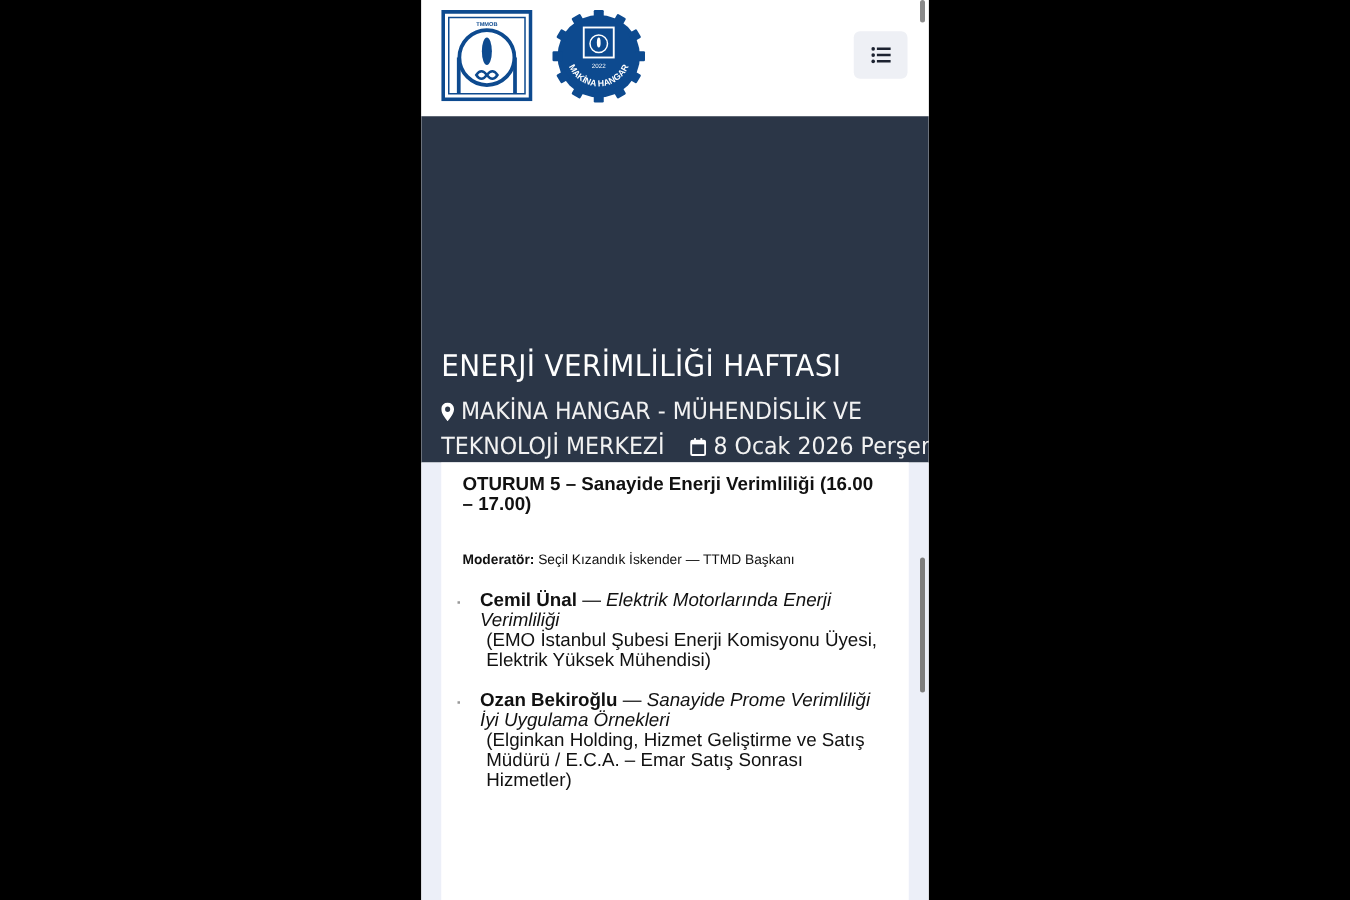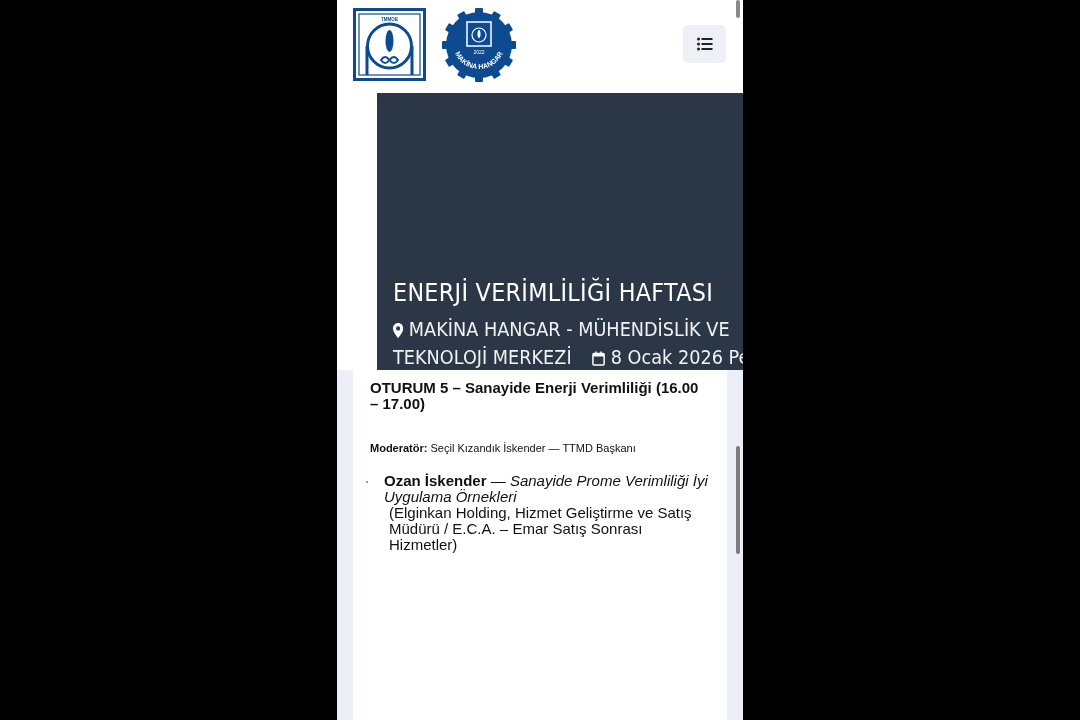--- a/index.html
+++ b/index.html
@@ -22,21 +22,21 @@
   }
   .menu-btn {
     position: absolute; left: 346px; top: 25px; width: 43px; height: 38px;
     background: #eef0f5; border-radius: 5px; display: flex; align-items: center; justify-content: center;
     cursor: pointer;
   }
   .page-scroll {
     position: absolute; left: 399px; top: 0; width: 4px; height: 18px; background: #8a8a8a; border-radius: 2px;
   }
   .hero {
-    position: absolute; left: 0; top: 93px; width: 406px; height: 277px; background: #2b3647; color: #fff; margin-left: 40px;
+    position: absolute; left: 0; top: 93px; width: 406px; height: 277px; background: #2b3647; color: #fff;
   }
   .hero-title {
     position: absolute; left: 16px; top: 186px; font-size: 24px; letter-spacing: 0.3px;
     font-family: "DejaVu Sans", sans-serif; font-weight: normal; color: #fff; margin: 0;
     transform: scaleX(0.93); transform-origin: left;
     white-space: nowrap;
   }
   .hero-meta {
     position: absolute; left: 16px; top: 222px; width: 380px; font-size: 19px; line-height: 28px;
     font-family: "DejaVu Sans", sans-serif; color: #f2f2f2;
@@ -156,21 +156,27 @@
   <div class="content-bg"></div>
   <div class="card">
     <div class="card-inner">
       <p class="session-title">OTURUM 5 – Sanayide Enerji Verimliliği (16.00 – 17.00)</p>
       <div class="moderator">
         <b>Moderatör:</b>
         <span>Seçil Kızandık İskender — TTMD Başkanı</span>
       </div>
       <ul class="speakers">
         <li>
-          <span class="speaker-name">Ozan İskender</span>
+          <span class="speaker-name">Cemil Ünal</span>
+          <span>—</span>
+          <span class="speaker-topic">Elektrik Motorlarında Enerji Verimliliği</span>
+          <span class="indent">(EMO İstanbul Şubesi Enerji Komisyonu Üyesi, Elektrik Yüksek Mühendisi)</span>
+        </li>
+        <li>
+          <span class="speaker-name">Ozan Bekiroğlu</span>
           <span>—</span>
           <span class="speaker-topic">Sanayide Prome Verimliliği İyi Uygulama Örnekleri</span>
           <span class="indent">(Elginkan Holding, Hizmet Geliştirme ve Satış Müdürü / E.C.A. – Emar Satış Sonrası Hizmetler)</span>
         </li>
       </ul>
     </div>
   </div>
   <div class="content-scroll"></div>
 </div>
 

